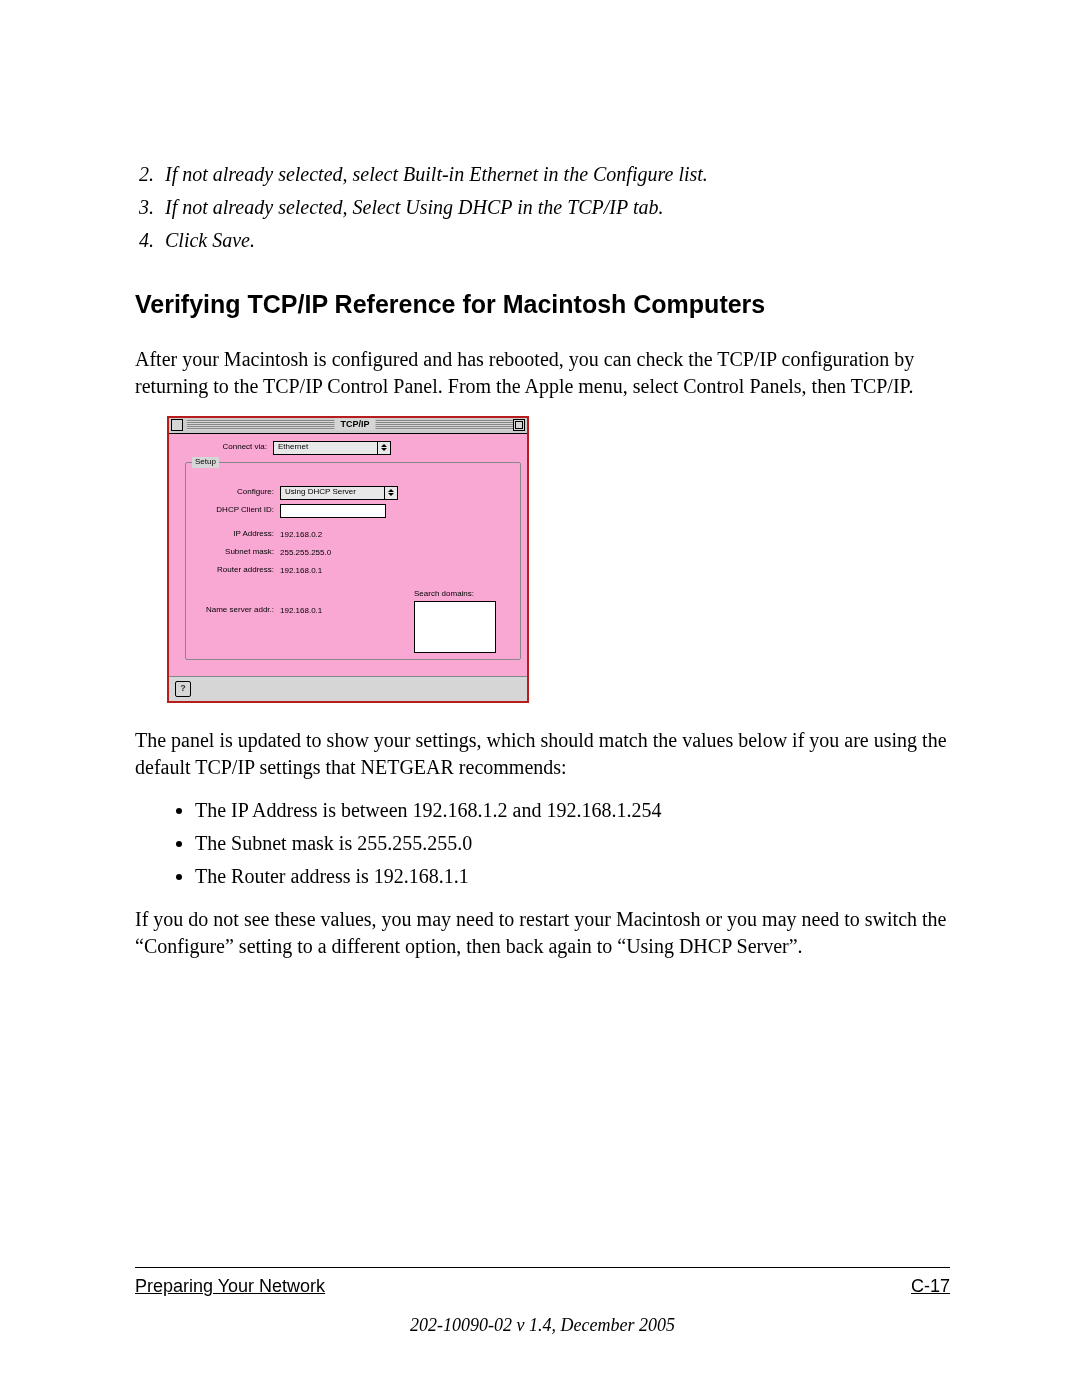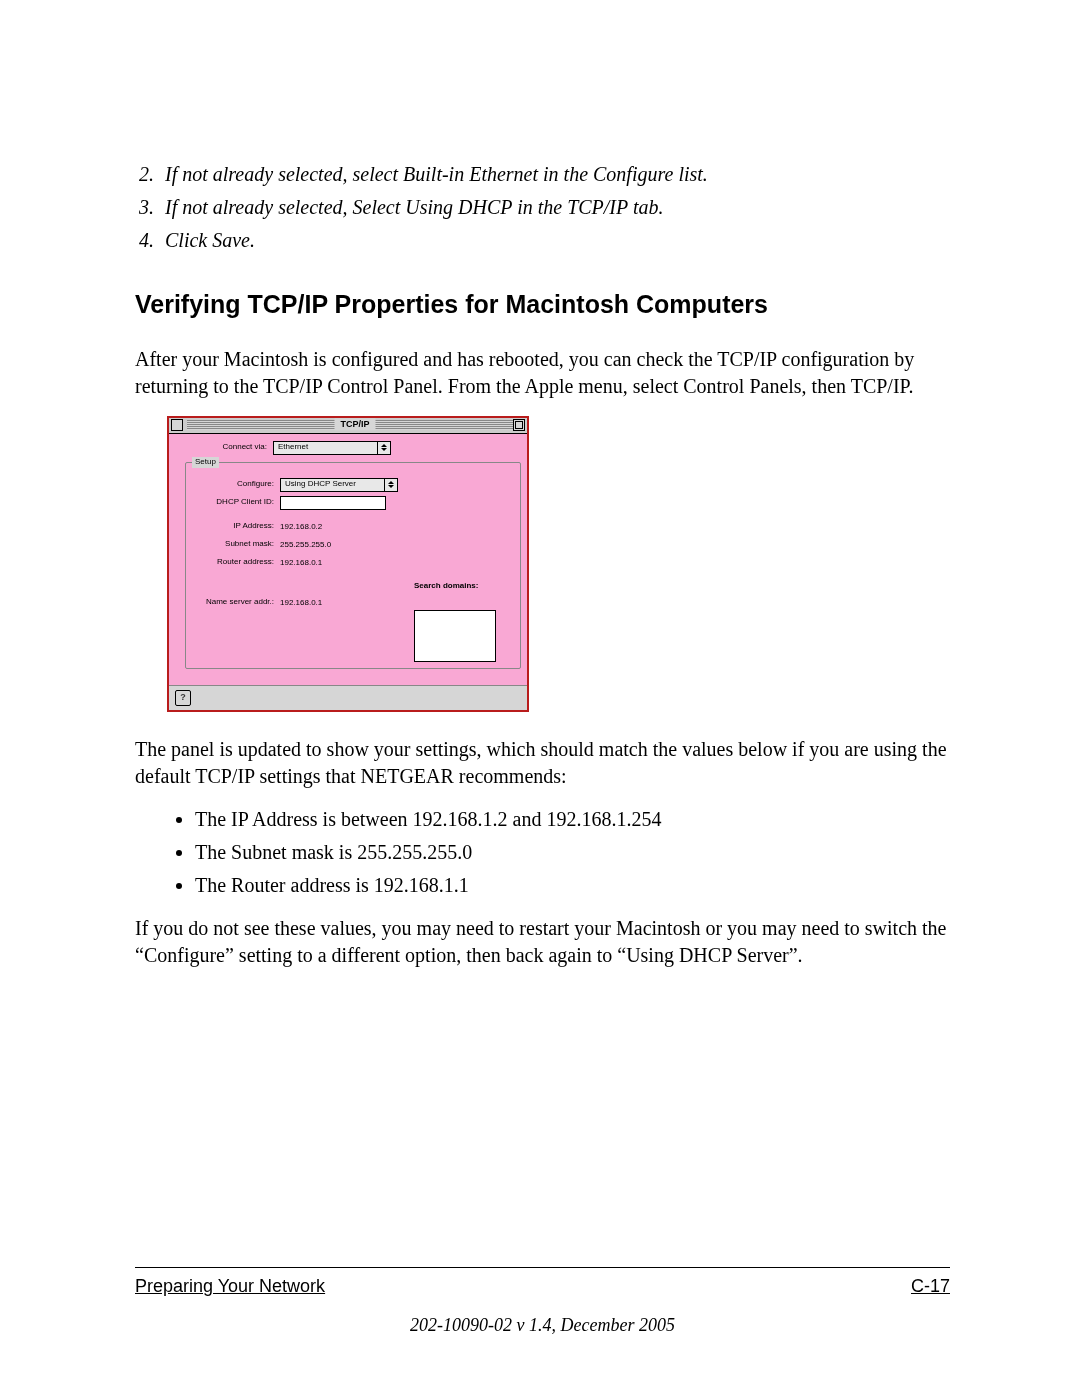--- a/index.html
+++ b/index.html
@@ -168,21 +168,21 @@
     box-sizing: border-box;
   }
   .val {
     font-size: 8px;
     padding-top: 1px;
   }
   .setup-group {
     border: 1px solid #888;
     border-radius: 2px;
     margin: 6px 0 8px 10px;
-    padding: 12px 6px 6px 6px;
+    padding: 20px 6px 6px 6px;
     position: relative;
   }
   .setup-legend {
     position: absolute;
     top: -6px;
     left: 6px;
     background: #d6d6d6;
     font-size: 8px;
     padding: 0 3px;
   }
@@ -190,22 +190,21 @@
     display: flex;
     margin-top: 10px;
   }
   .ns-col { flex: 1; }
   .sd-col {
     width: 100px;
     margin-left: 6px;
   }
   .sd-label {
     font-size: 8px;
-    margin-bottom: 18px;
-    font-weight: bold;
+    margin-bottom: 1px;
   }
   .sd-box {
     width: 80px;
     height: 50px;
     border: 1px solid #000;
     background: #fff;
   }
   .mac-foot {
     border-top: 1px solid #888;
     padding: 4px 6px;
@@ -260,21 +259,21 @@
 
 <div class="page">
 
 
   <ol class="num-list" start="2">
     <li>If not already selected, select Built-in Ethernet in the Configure list.</li>
     <li>If not already selected, Select Using DHCP in the TCP/IP tab.</li>
     <li>Click Save.</li>
   </ol>
 
-  <h2 class="section">Verifying TCP/IP Properties for Macintosh Computers</h2>
+  <h2 class="section">Verifying TCP/IP Reference for Macintosh Computers</h2>
 
   <p class="body">After your Macintosh is configured and has rebooted, you can check the TCP/IP configuration by returning to the TCP/IP Control Panel. From the Apple menu, select Control Panels, then TCP/IP.</p>
 
   <div class="shot-wrap">
     <div class="mac-panel">
       <div class="mac-titlebar">
         <div class="mac-close"></div>
         <div class="mac-lines">
           <span class="mac-title">TCP/IP</span>
         </div>

